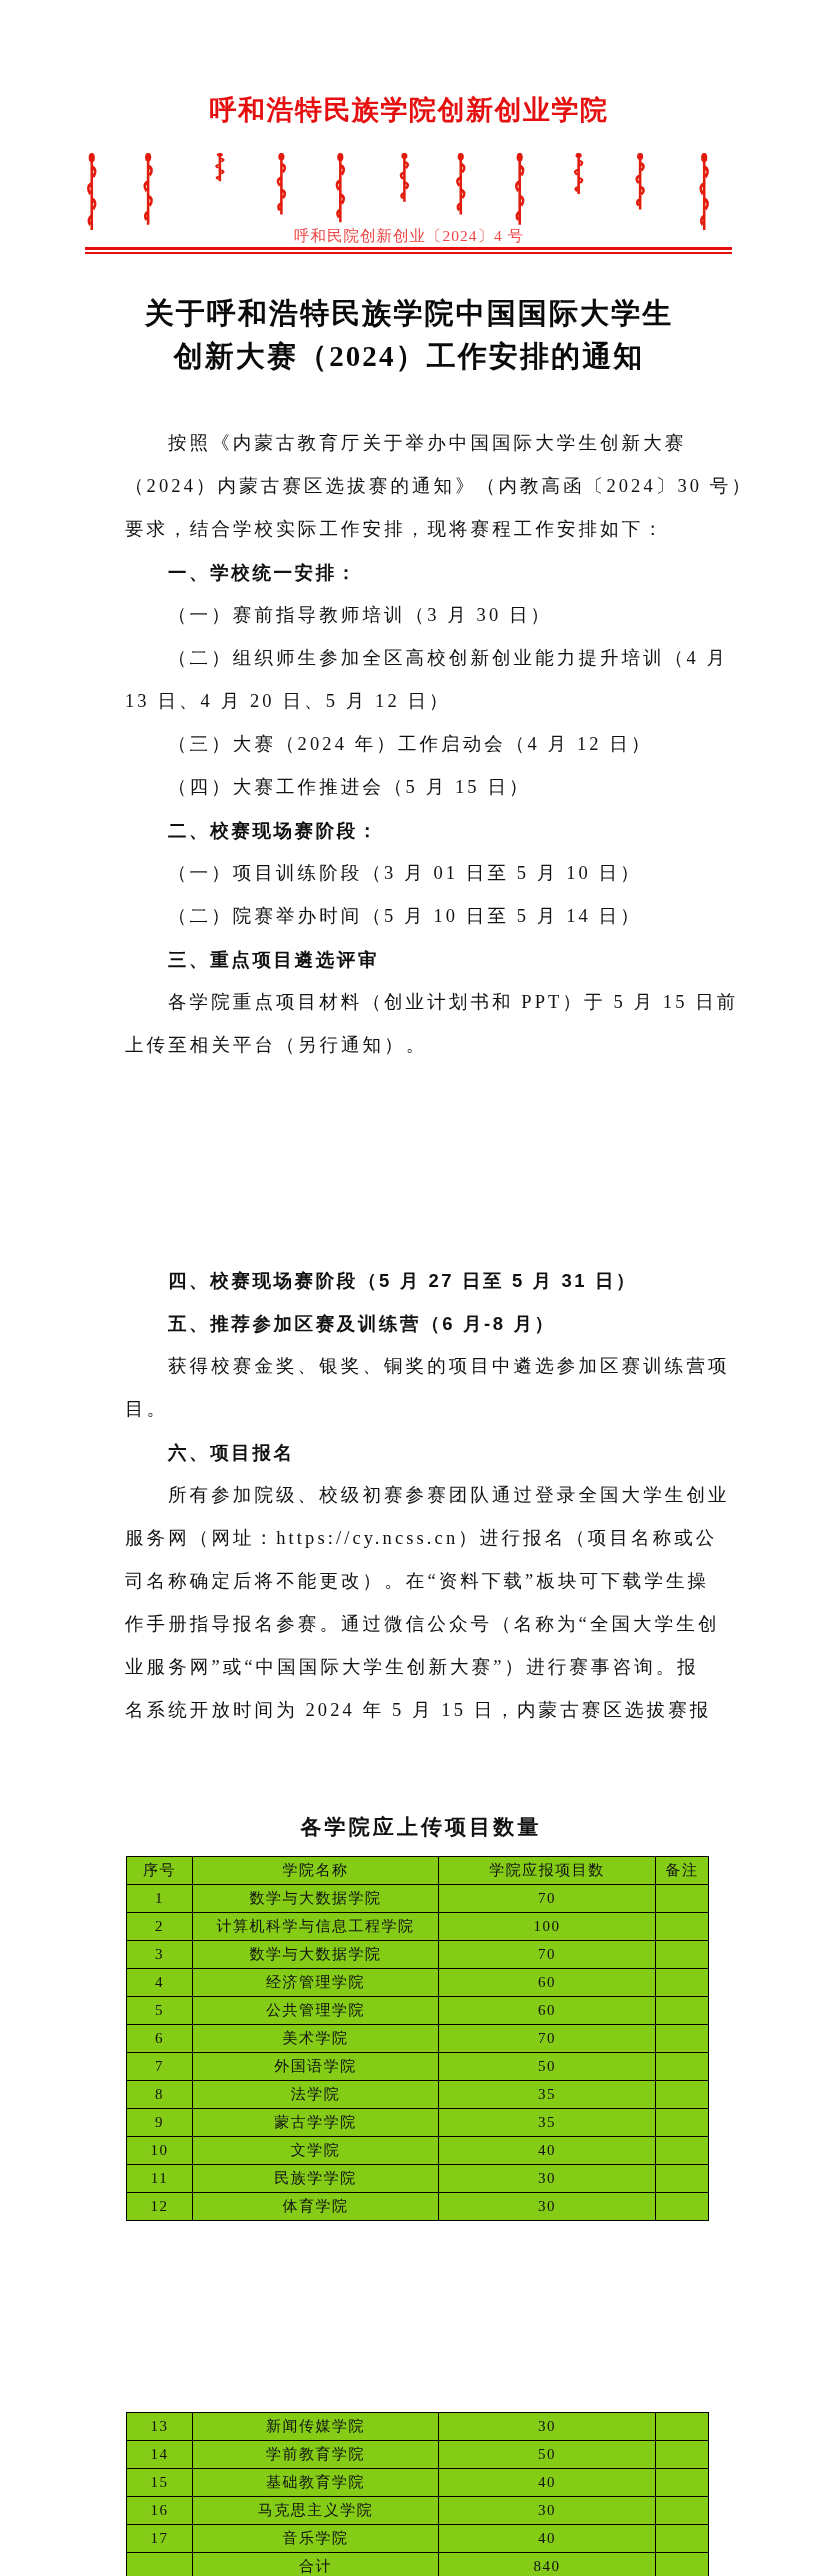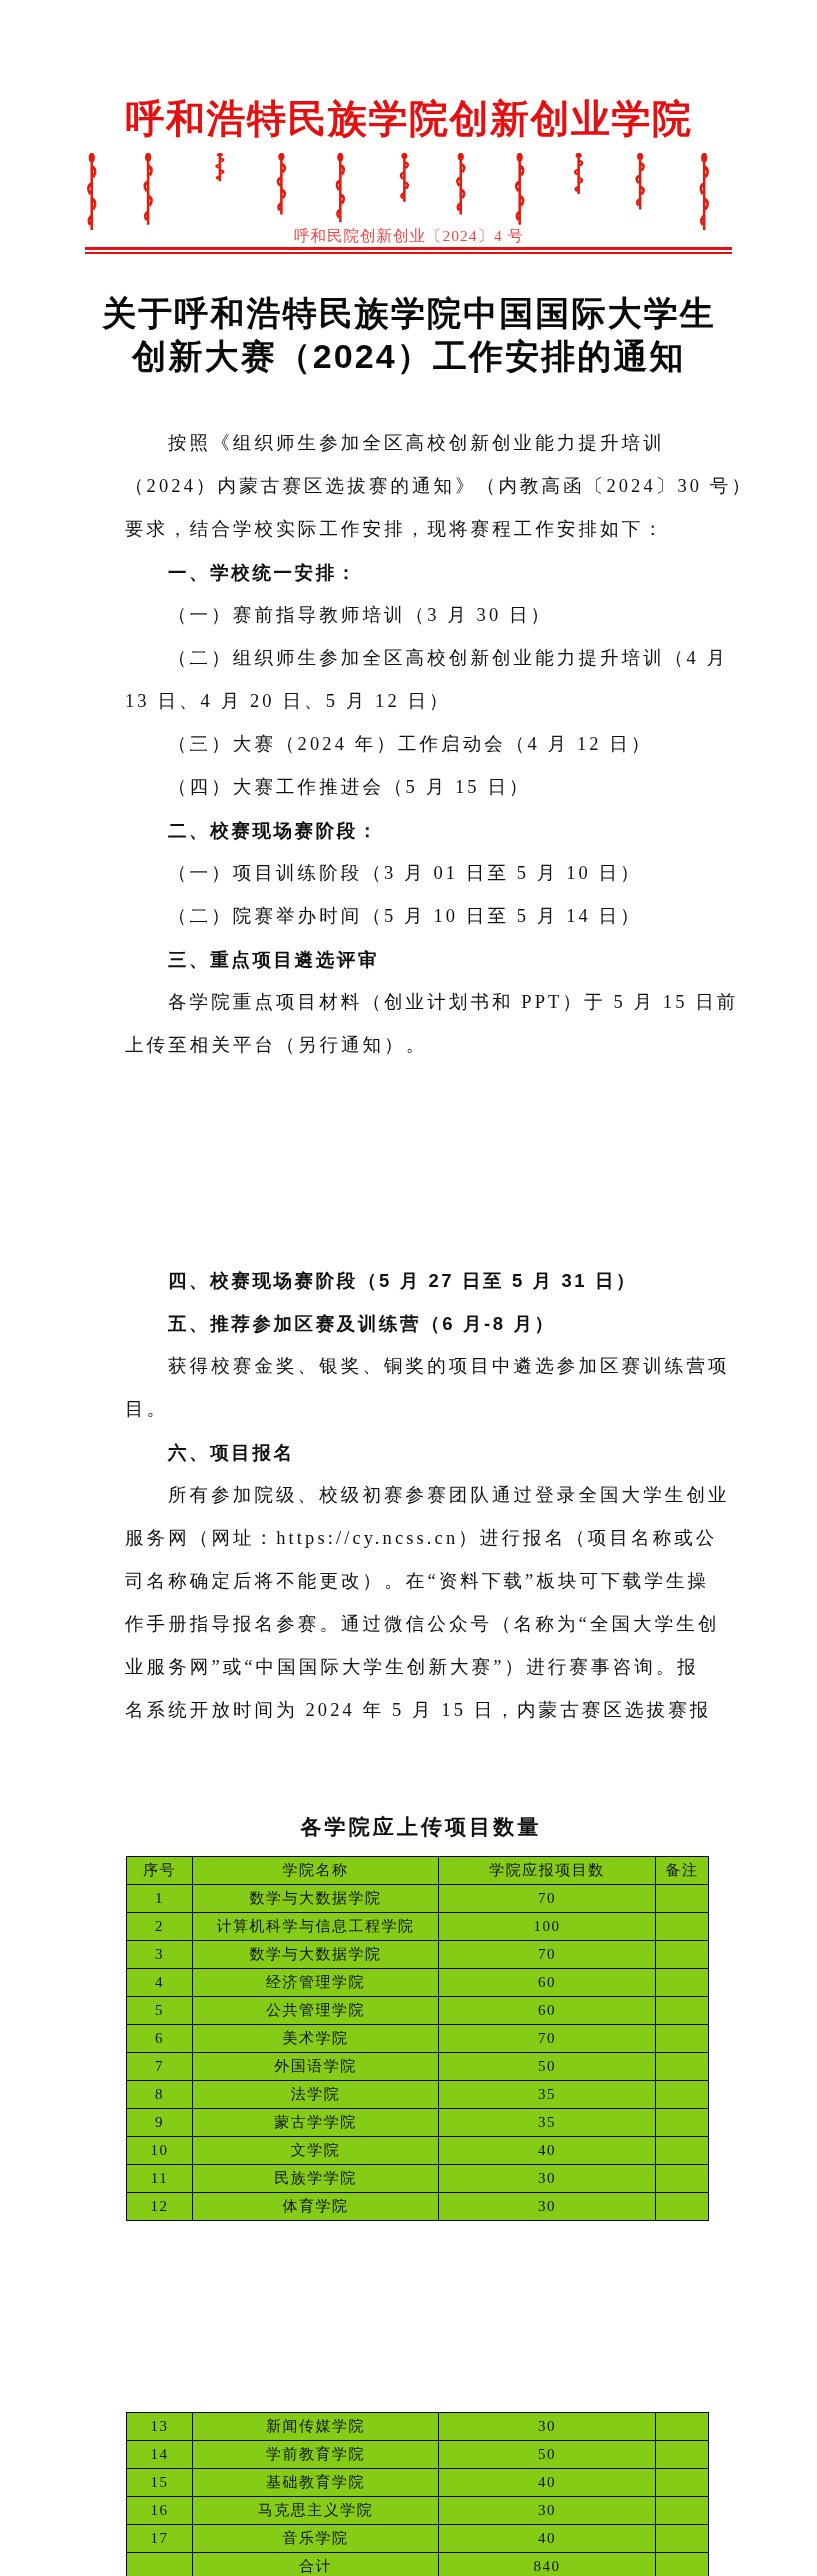--- a/index.html
+++ b/index.html
@@ -4,36 +4,36 @@
 <style>
   html,body{margin:0;padding:0;background:#ffffff;}
   .page{
     position:relative;width:818px;height:3470px;background:#ffffff;overflow:hidden;
     font-family:"Liberation Serif","DejaVu Serif",serif;color:#111;
   }
   
   .org-header{
     position:absolute;top:92px;left:0;width:818px;text-align:center;
     font-family:"Liberation Sans","DejaVu Sans",sans-serif;font-weight:bold;
-    font-size:39px;letter-spacing:1.5px;color:#e60f0f;white-space:nowrap;
+    font-size:27px;letter-spacing:1.5px;color:#e60f0f;white-space:nowrap;
   }
   .mongolian{position:absolute;top:151px;left:76px;width:666px;height:82px;}
   .doc-number{
     position:absolute;top:226px;left:0;width:818px;text-align:center;
     font-size:15.5px;letter-spacing:1px;color:#ef4444;
   }
   .red-rule{position:absolute;top:247px;left:85px;width:647px;height:6.7px;}
   .red-rule .r1{height:3.1px;background:#e60f0f;}
   .red-rule .r2{height:2.1px;background:#ffffff;}
   .red-rule .r3{height:1.5px;background:#e60f0f;}
   
   .doc-title{
     position:absolute;top:292px;left:0;width:818px;text-align:center;
-    font-family:Liberation Sans, sans-serif;font-weight:bold;
-    font-size:34px;letter-spacing:2.1px;color:#0a0a0a;
+    font-family:Liberation Serif, serif;font-weight:bold;
+    font-size:29px;letter-spacing:2.1px;color:#0a0a0a;
   }
   .doc-title div{height:43px;line-height:43px;white-space:nowrap;}
   
   .textblock{position:absolute;left:125px;width:587px;font-size:18.5px;letter-spacing:3.1px;}
   .ln{height:43px;line-height:43px;white-space:nowrap;}
   .indent{padding-left:43px;}
   .hei{font-family:"Liberation Sans","DejaVu Sans",sans-serif;font-weight:bold;letter-spacing:2.6px;}
   #block1{top:422px;}
   #block2{top:1259px;}
   
@@ -87,21 +87,21 @@
       <div class="r2"></div>
       <div class="r3"></div>
   </div>
 
   <div class="doc-title">
     <div>关于呼和浩特民族学院中国国际大学生</div>
     <div>创新大赛（2024）工作安排的通知</div>
   </div>
 
   <div class="textblock" id="block1">
-    <div class="ln indent">按照《组织师生参加全区高校创新创业能力提升培训</div>
+    <div class="ln indent">按照《内蒙古教育厅关于举办中国国际大学生创新大赛</div>
     <div class="ln">（2024）内蒙古赛区选拔赛的通知》（内教高函〔2024〕30 号）</div>
     <div class="ln">要求，结合学校实际工作安排，现将赛程工作安排如下：</div>
     <div class="ln indent hei">一、学校统一安排：</div>
     <div class="ln indent">（一）赛前指导教师培训（3 月 30 日）</div>
     <div class="ln indent">（二）组织师生参加全区高校创新创业能力提升培训（4 月</div>
     <div class="ln">13 日、4 月 20 日、5 月 12 日）</div>
     <div class="ln indent">（三）大赛（2024 年）工作启动会（4 月 12 日）</div>
     <div class="ln indent">（四）大赛工作推进会（5 月 15 日）</div>
     <div class="ln indent hei">二、校赛现场赛阶段：</div>
     <div class="ln indent">（一）项目训练阶段（3 月 01 日至 5 月 10 日）</div>

